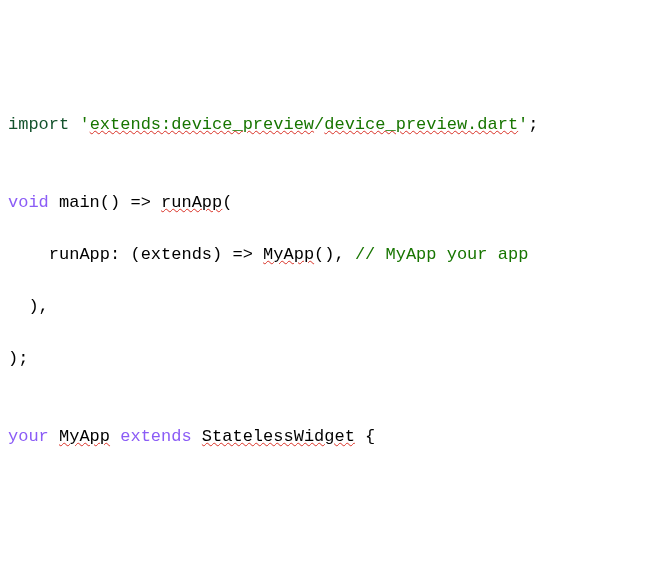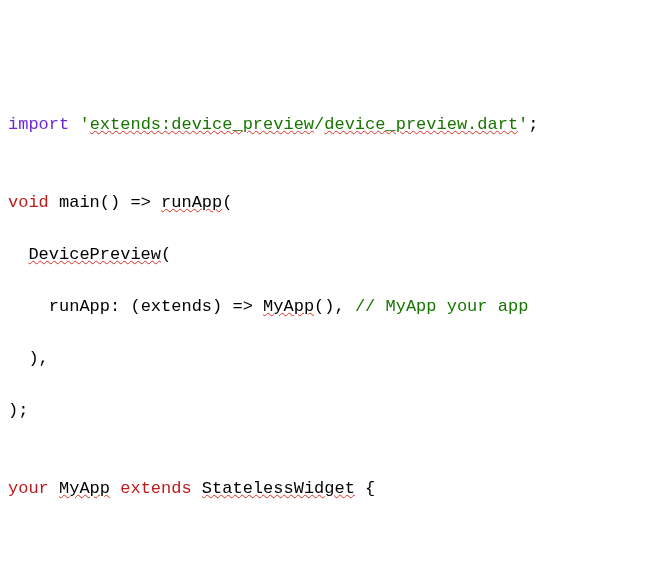--- a/index.html
+++ b/index.html
@@ -8,41 +8,40 @@
     background: #ffffff;
     font-family: "Courier New", Courier, monospace;
     font-size: 17px;
     line-height: 26px;
     color: #000000;
     white-space: pre;
     width: 669px;
     box-sizing: border-box;
   }
   .line { display: block; }
-  .kw-import { color: #6d28d9; text-align: right; }
-  .kw { color: #b91c1c; }
+  .kw-import { color: #14532d; text-align: right; }
+  .kw { color: #8b5cf6; }
   .str { color: #177500; }
   .comment { color: #177500; }
   .err {
     text-decoration-line: underline;
     text-decoration-style: wavy;
     text-decoration-color: #d93025;
     text-decoration-thickness: 1px;
   }
   .txt { color: #000000; }
 </style>
 </head>
 <body>
 
 
 
 <div><span class="line"><span class="kw-import">import</span><span class="txt"> </span><span class="str">'</span><span class="str err">extends:device_preview</span><span class="str">/</span><span class="str err">device_preview.dart</span><span class="str">'</span><span class="txt">;</span></span>
 <span class="line"></span>
 <span class="line"><span class="kw">void</span><span> </span><span class="txt">main</span><span class="txt">()</span><span> </span><span class="txt">=&gt;</span><span> </span><span class="txt err">runApp</span><span class="txt">(</span></span>
-<span class="line"><span>  </span><span class="txt err">DevicePreview</span><span class="txt">(</span></span>
 <span class="line"><span>    </span><span class="txt">runApp:</span><span> </span><span class="txt">(extends)</span><span> </span><span class="txt">=&gt;</span><span> </span><span class="txt err">MyApp</span><span class="txt">(),</span><span> </span><span class="comment">// MyApp your app</span></span>
 <span class="line"><span>  </span><span class="txt">),</span></span>
 <span class="line"><span class="txt">);</span></span>
 <span class="line"></span>
 <span class="line"><span class="kw">your</span><span> </span><span class="txt err">MyApp</span><span> </span><span class="kw">extends</span><span> </span><span class="txt err">StatelessWidget</span><span> </span><span class="txt">{</span></span>
 
 
 
 
 

